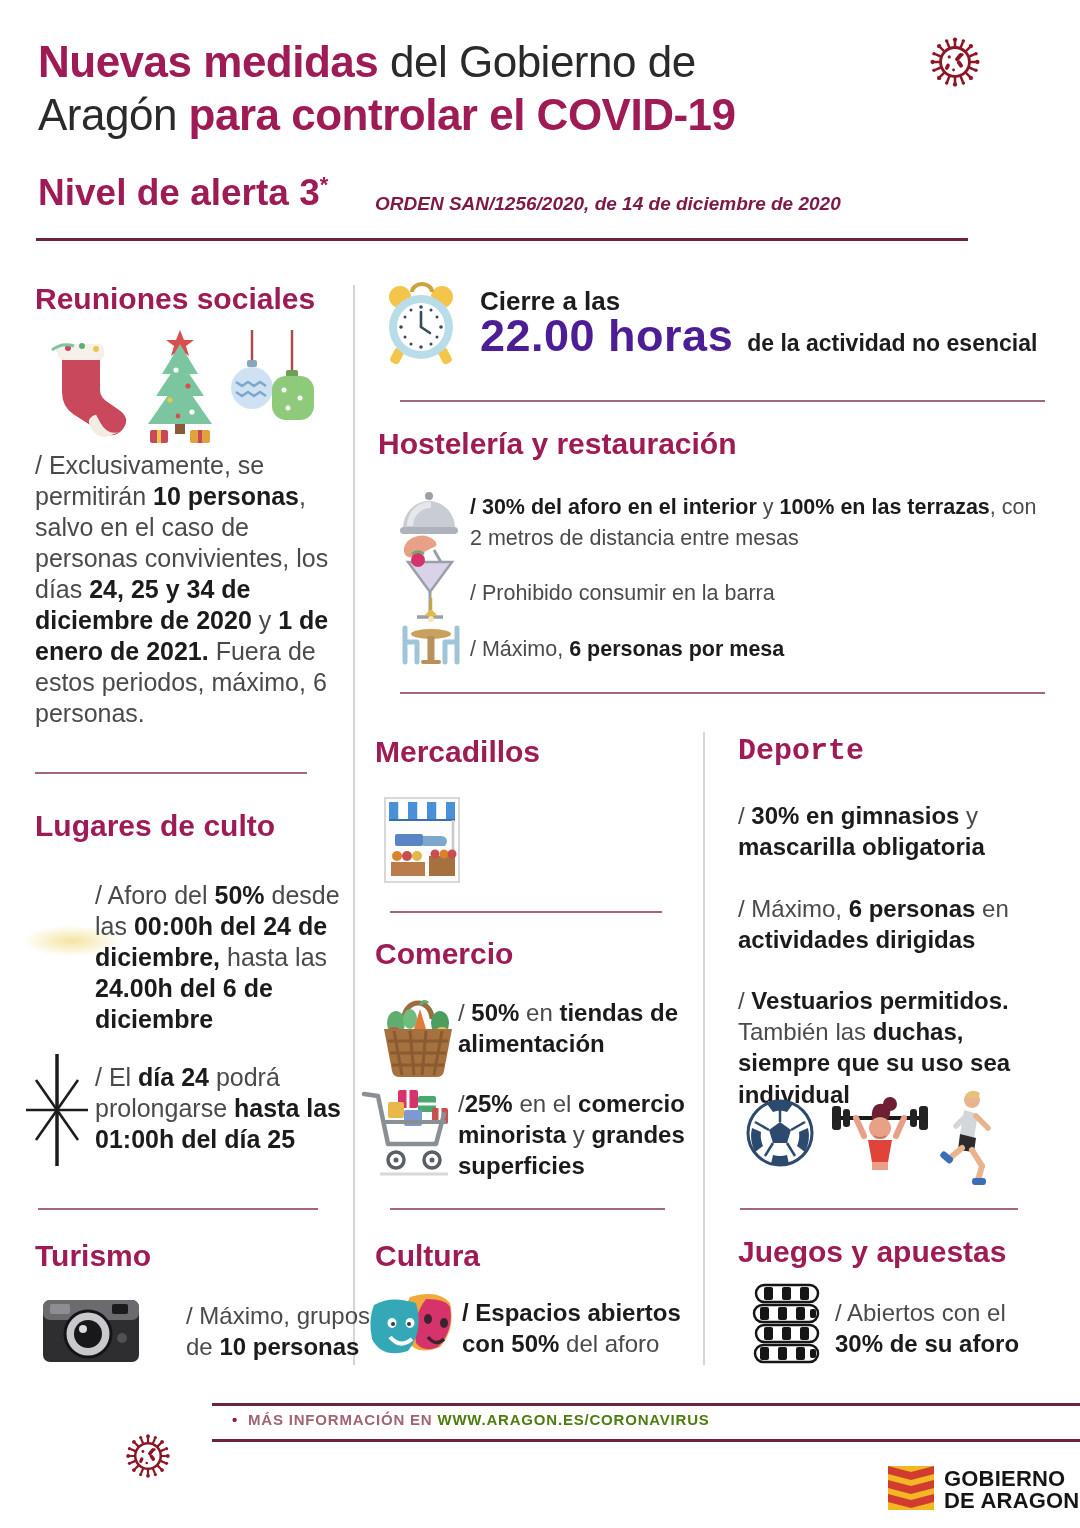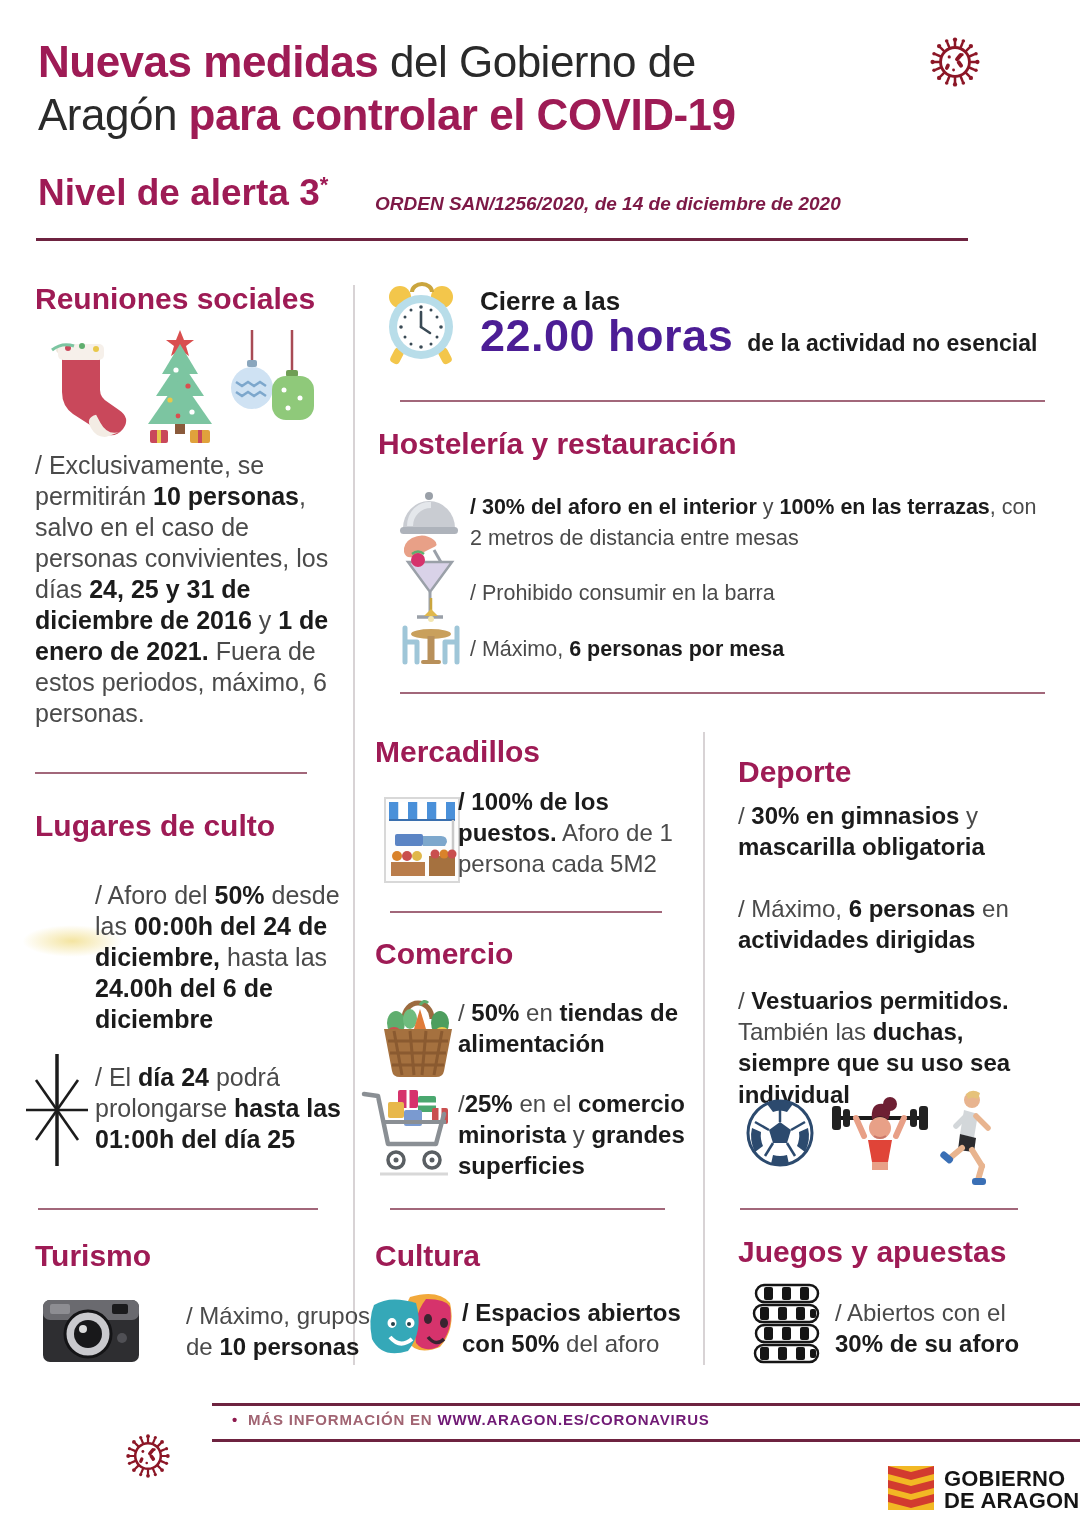--- a/index.html
+++ b/index.html
@@ -21,21 +21,21 @@
   .alert sup{font-size:22px;}
   .order{position:absolute;left:375px;top:193px;font-size:19px;font-style:italic;font-weight:700;color:#7d1946;}
   .cierre-label{position:absolute;left:480px;top:286px;font-size:26px;font-weight:800;color:#1c1c1c;}
   .cierre-row{position:absolute;left:480px;top:310px;display:flex;align-items:baseline;}
   .cierre-time{font-size:45px;font-weight:800;color:#4c1d95;letter-spacing:0.5px;}
   .cierre-rest{font-size:23px;font-weight:800;color:#1c1c1c;margin-left:14px;}
   .glow{position:absolute;left:22px;top:925px;width:100px;height:32px;
         background:radial-gradient(ellipse at center, rgba(238,214,110,0.65), rgba(238,214,110,0) 70%);}
   .footer-info{position:absolute;left:232px;top:1411px;font-size:15px;letter-spacing:0.8px;color:#a16472;font-weight:600;}
   .footer-info .dot{color:#8e1a4e;margin-right:10px;}
-  .footer-info .url{font-weight:800;color:#701a75;}
+  .footer-info .url{font-weight:800;color:#4d7c0f;}
   .logo-text{position:absolute;left:944px;top:1468px;font-size:22px;font-weight:800;color:#151515;line-height:1.0;letter-spacing:0.2px;}
   svg{display:block;overflow:visible;}
   .virus{color:#9e1b55;}
   .virus-small{color:#8c1626;}
 </style>
 </head>
 <body>
 
 <div class="page">
 
@@ -146,21 +146,21 @@
     <circle cx="24" cy="58" r="21" fill="#cfe2f3"></circle>
     <path d="M8,52 l6,4 6,-4 6,4 6,-4 6,4" stroke="#7da7cc" stroke-width="2.5" fill="none"></path>
     <path d="M8,62 l6,4 6,-4 6,4 6,-4 6,4" stroke="#7da7cc" stroke-width="2.5" fill="none"></path>
     <rect x="58" y="40" width="12" height="7" rx="2" fill="#6f9e55"></rect>
     <rect x="44" y="46" width="42" height="44" rx="14" fill="#8fc97a"></rect>
     <circle cx="56" cy="60" r="2.5" fill="#fff"></circle>
       <circle cx="72" cy="68" r="2.5" fill="#fff"></circle>
       <circle cx="60" cy="78" r="2.5" fill="#fff"></circle>
   </svg>
 
-  <div class="txt f25" style="left:35px;top:450px;width:322px;"><span>/ Exclusivamente, se permitirán </span><span class="b">10 personas</span><span>, salvo en el caso de personas convivientes, los días </span><span class="b">24, 25 y 31 de diciembre de 2016</span><span> y </span><span class="b">1 de enero de 2021.</span><span> Fuera de estos periodos, máximo, 6 personas.</span></div>
+  <div class="txt f25" style="left:35px;top:450px;width:322px;"><span>/ Exclusivamente, se permitirán </span><span class="b">10 personas</span><span>, salvo en el caso de personas convivientes, los días </span><span class="b">24, 25 y 34 de diciembre de 2020</span><span> y </span><span class="b">1 de enero de 2021.</span><span> Fuera de estos periodos, máximo, 6 personas.</span></div>
 
   <div class="hr" style="left:35px;top:772px;width:272px;"></div>
 
   <div class="h2" style="left:35px;top:810px;">Lugares de culto</div>
   <div class="glow"></div>
   <div class="txt f25" style="left:95px;top:880px;width:254px;"><span>/ Aforo del </span><span class="b">50%</span><span>  desde las </span><span class="b">00:00h del 24 de diciembre,</span><span> hasta las </span><span class="b">24.00h del 6 de diciembre</span></div>
 
   <svg class="abs" style="left:24px;top:1052px;" width="66" height="116" viewBox="0 0 66 116">
     <line x1="33" y1="2" x2="33" y2="114" stroke="#1c1c1c" stroke-width="3.5"></line>
     <line x1="2" y1="58" x2="64" y2="58" stroke="#1c1c1c" stroke-width="2.6"></line>
@@ -271,21 +271,20 @@
       <circle cx="14" cy="60" r="5" fill="#d9822b"></circle>
         <circle cx="24" cy="60" r="5" fill="#c94f4f"></circle>
         <circle cx="34" cy="60" r="5" fill="#e0b84b"></circle>
       <rect x="8" y="66" width="34" height="14" fill="#b97c4a"></rect>
       <rect x="46" y="60" width="26" height="20" fill="#a5713f"></rect>
       <circle cx="52" cy="58" r="4.5" fill="#c94f4f"></circle>
         <circle cx="61" cy="58" r="4.5" fill="#d9822b"></circle>
         <circle cx="69" cy="58" r="4.5" fill="#c94f4f"></circle>
     </g>
   </svg>
-  <div class="txt f24" style="left:458px;top:786px;width:252px;"><span class="b">/ 100% de los puestos.</span><span> Aforo de 1 persona cada 5M2</span></div>
 
   <div class="hr" style="left:390px;top:911px;width:272px;"></div>
 
   <div class="h2" style="left:375px;top:938px;">Comercio</div>
   <svg class="abs" style="left:380px;top:993px;" width="76" height="84" viewBox="0 0 76 84">
     <path d="M24,26 a14,16 0 0 1 28,0" stroke="#9c6b3f" stroke-width="5" fill="none"></path>
     <ellipse cx="16" cy="30" rx="9" ry="12" fill="#5fae6e"></ellipse>
       <ellipse cx="60" cy="30" rx="9" ry="12" fill="#4d9e5e"></ellipse>
     <ellipse cx="30" cy="26" rx="7" ry="10" fill="#6fbc7e"></ellipse>
     <polygon points="40,16 46,36 34,36" fill="#e07b39"></polygon>
@@ -330,21 +329,21 @@
     <path d="M58,54 q8,10 16,2" stroke="#3a2430" stroke-width="3.5" fill="none"></path>
     <path d="M4,22 q16,-10 42,-2 q8,28 -8,48 q-26,8 -36,-12 q-4,-20 2,-34 z" fill="#35a8b8"></path>
     <ellipse cx="22" cy="40" rx="4.5" ry="5" fill="#fff"></ellipse>
       <ellipse cx="40" cy="40" rx="4.5" ry="5" fill="#fff"></ellipse>
     <circle cx="23" cy="41" r="2" fill="#23424a"></circle>
       <circle cx="39" cy="41" r="2" fill="#23424a"></circle>
     <path d="M20,54 q10,12 22,2" stroke="#fff" stroke-width="4" fill="none"></path>
   </svg>
   <div class="txt f24" style="left:462px;top:1297px;width:252px;"><span class="b">/ Espacios abiertos con 50%</span><span> del aforo</span></div>
 
-  <div class="h2" style="left:738px;top:756px;">Deporte</div>
+  <div class="h2" style="left:738px;top:736px;font-family:Liberation Mono, monospace;">Deporte</div>
   <div class="txt f24" style="left:738px;top:800px;width:298px;"><span>/ </span><span class="b">30% en gimnasios</span><span> y </span><span class="b">mascarilla obligatoria</span></div>
   <div class="txt f24" style="left:738px;top:893px;width:298px;"><span>/ Máximo, </span><span class="b">6 personas</span><span> en </span><span class="b">actividades dirigidas</span></div>
   <div class="txt f24" style="left:738px;top:985px;width:302px;"><span>/ </span><span class="b">Vestuarios</span><span class="b"> permitidos.</span><span> También las </span><span class="b">duchas, siempre que su uso sea individual</span></div>
 
   <svg class="abs" style="left:745px;top:1098px;" width="70" height="70" viewBox="0 0 70 70">
     <circle cx="35" cy="35" r="32" fill="#ffffff" stroke="#2c4a6e" stroke-width="3"></circle>
     <polygon points="35,24 46,32 42,45 28,45 24,32" fill="#2c4a6e"></polygon>
     <g stroke="#2c4a6e" stroke-width="2.5">
       <line x1="35" y1="24" x2="35" y2="8"></line>
         <line x1="46" y1="32" x2="60" y2="24"></line>

